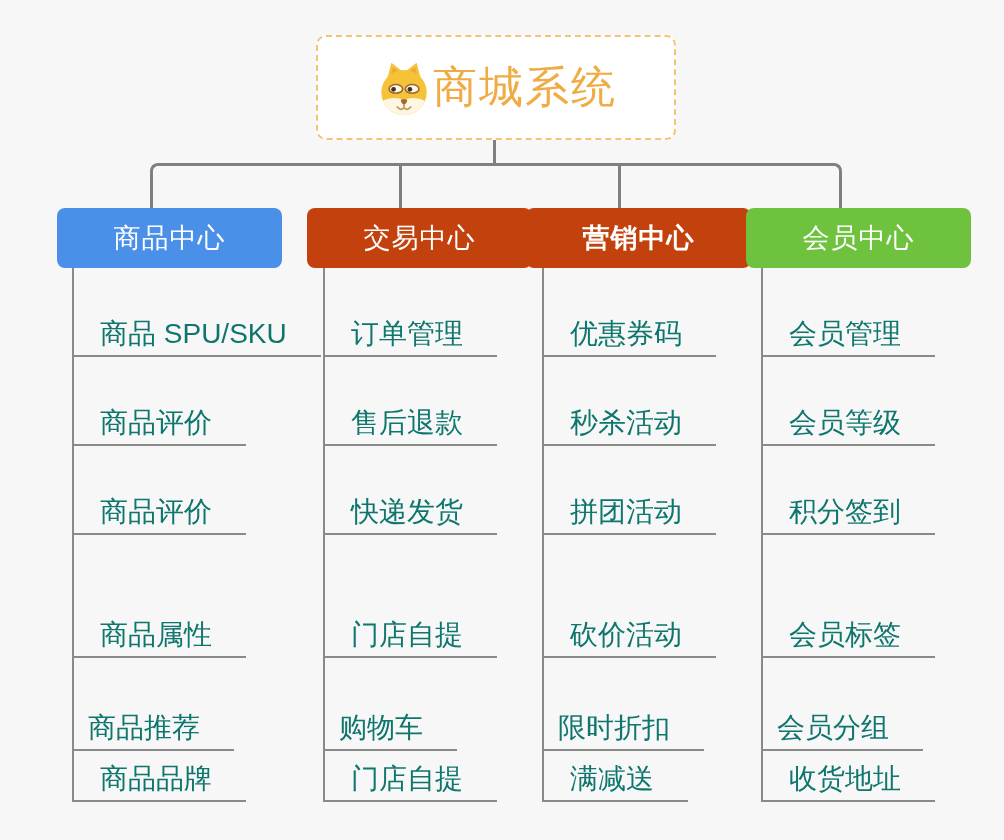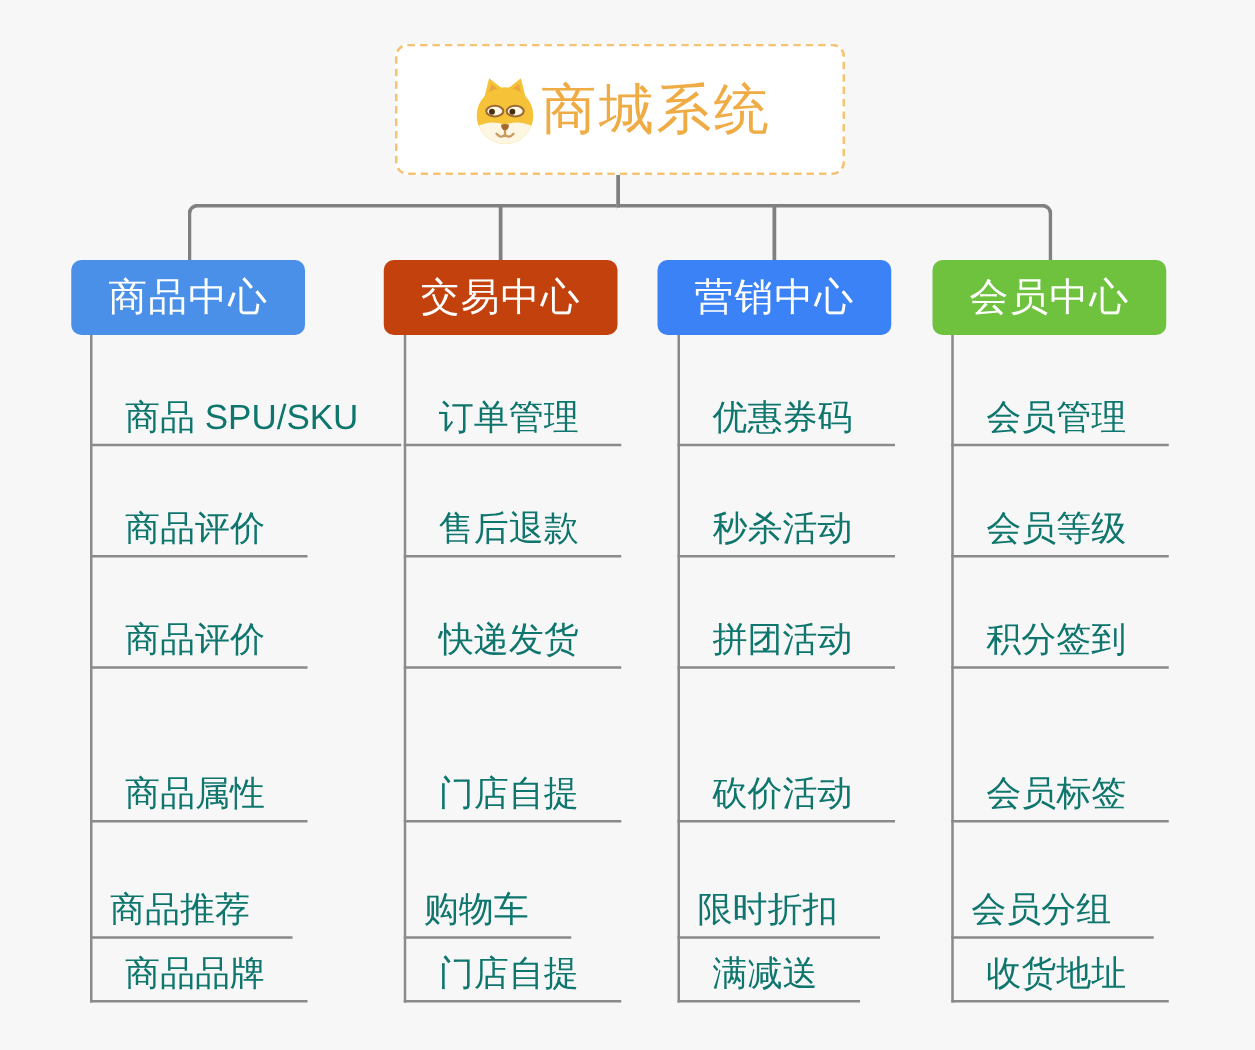--- a/index.html
+++ b/index.html
@@ -17,22 +17,22 @@
 
   
   .root-node{position:absolute;left:316px;top:35px;width:360px;height:105px;background:#ffffff;
     border:2px dashed #f4c374;border-radius:10px;box-sizing:border-box;
     display:flex;align-items:center;justify-content:center;cursor:default;}
   .root-label{font-size:44px;color:#efac44;letter-spacing:2px;}
   .dog{width:58px;height:58px;display:inline-block;}
   .dog svg{width:100%;height:100%;display:block;}
 
   
-  .branch{position:absolute;top:208px;width:187px;height:60px;border-radius:8px;
-    display:flex;align-items:center;justify-content:center;color:#ffffff;font-size:31px;letter-spacing:1px;}
+  .branch{position:absolute;top:208px;width:225px;height:60px;border-radius:8px;
+    display:flex;align-items:center;justify-content:center;color:#ffffff;font-size:27px;letter-spacing:1px;}
   .b0{left:57px;}  .b1{left:307px;}  .b2{left:526px;}  .b3{left:746px;}
 
   
   .trunk{position:absolute;top:268px;width:2px;height:534px;background:#8a8a8a;}
   .t0{left:72px;} .t1{left:323px;} .t2{left:542px;} .t3{left:761px;}
 
   
   .child{position:absolute;height:44px;line-height:46px;border-bottom:2px solid #8a8a8a;
     padding:0 34px 0 28px;font-size:28px;color:#0f766e;white-space:nowrap;width:max-content;}
   .c0{left:72px;} .c1{left:323px;} .c2{left:542px;} .c3{left:761px;}
@@ -75,21 +75,21 @@
     </span>
     <span class="root-label">商城系统</span>
   </div>
 
   <div class="branch b0" style="background: rgb(74, 144, 232);">
     <span>商品中心</span>
   </div>
   <div class="branch b1" style="background: #c2410c;">
     <span>交易中心</span>
   </div>
-  <div class="branch b2" style="background: #3b82f6;">
+  <div class="branch b2" style="background: #c2410c; font-weight: bold;">
     <span>营销中心</span>
   </div>
   <div class="branch b3" style="background: rgb(110, 194, 62);">
     <span>会员中心</span>
   </div>
 
   <div class="trunk t0"></div>
   <div class="trunk t1"></div>
   <div class="trunk t2"></div>
   <div class="trunk t3"></div>

